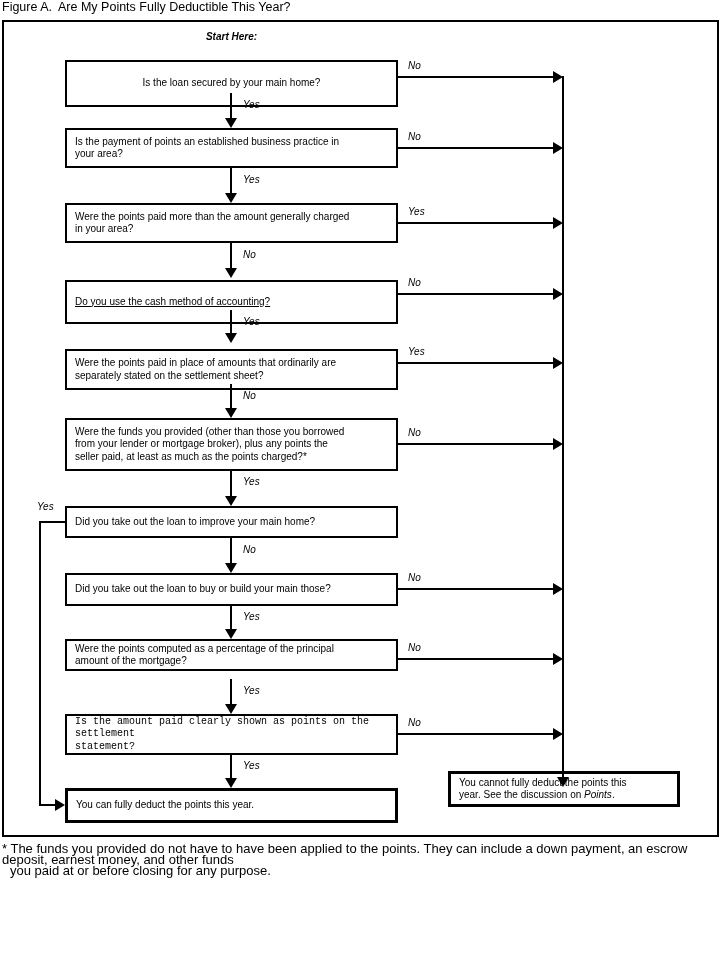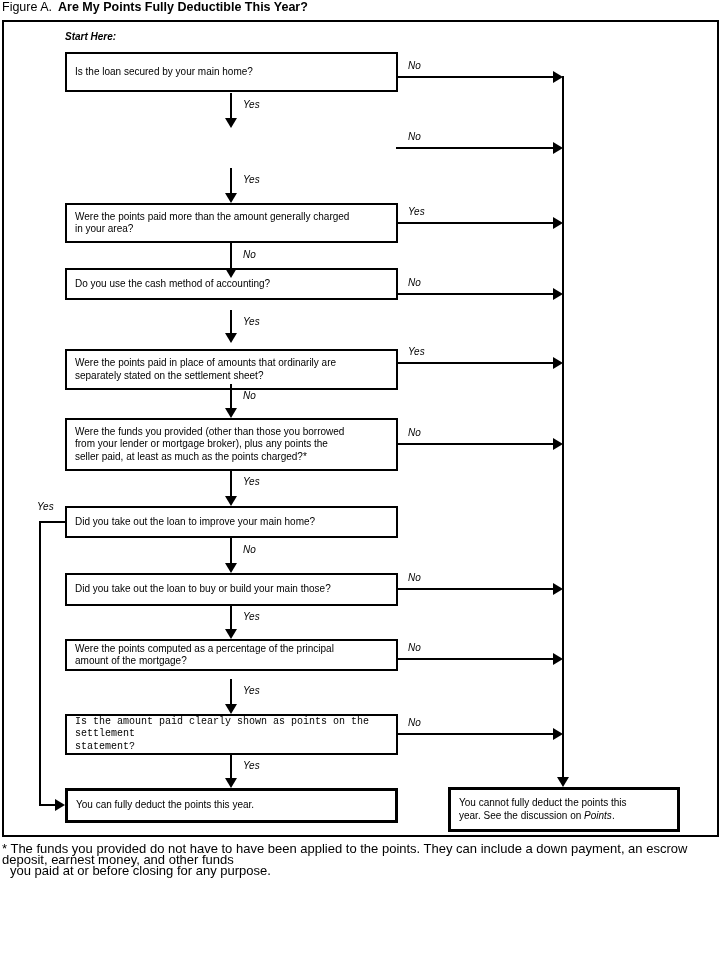--- a/index.html
+++ b/index.html
@@ -1,46 +1,46 @@
 <!DOCTYPE html>
 <html><head>
 <meta charset="utf-8">
 <style>
   html,body{margin:0;padding:0;}
   body{background:#fff;font-family:"Liberation Sans",sans-serif;color:#000;}
   #page{position:relative;width:721px;height:963px;background:#fff;overflow:hidden;}
 
   
   #figure-title{position:absolute;left:2px;top:0px;font-size:12.5px;white-space:nowrap;}
-  #figure-title .bold{font-weight:bold;margin-left:6px;}
+  #figure-title .bold{font-weight:normal;margin-left:6px;}
 
   
   #frame{position:absolute;left:2px;top:20px;width:717px;height:817px;border:2px solid #000;box-sizing:border-box;}
 
-  #start-here{position:absolute;left:65px;top:31px;width:333px;font-weight:bold;font-style:italic;font-size:10px;}
+  #start-here{position:absolute;left:65px;top:31px;width:333px;text-align:center;font-weight:bold;font-style:italic;font-size:10px;}
 
   
   .qbox{position:absolute;left:65px;width:333px;border:2px solid #000;background:#fff;box-sizing:border-box;display:flex;align-items:center;}
   .rbox{position:absolute;border:3px solid #000;background:#fff;box-sizing:border-box;display:flex;align-items:center;}
   .box-text{font-size:10px;line-height:12.5px;padding:0 8px;white-space:pre-line;}
   .box-text-wrap{font-size:10px;line-height:12.5px;padding:0 8px;}
   .italic{font-style:italic;}
 
-  #q1{top:52px;height:40px;}
+  #q1{top:60px;height:47px;justify-content:center;}
   #q2{top:128px;height:40px;}
   #q3{top:203px;height:40px;}
-  #q4{top:268px;height:32px;}
+  #q4{top:280px;height:44px;text-decoration:underline;}
   #q5{top:349px;height:41px;}
   #q6{top:418px;height:53px;}
   #q7{top:506px;height:32px;}
   #q8{top:573px;height:33px;}
   #q9{top:639px;height:32px;}
   #q10{top:714px;height:41px;font-family:Liberation Mono, monospace;}
   #result-yes{left:65px;top:788px;width:333px;height:35px;}
-  #result-no{left:448px;top:787px;width:232px;height:45px;}
+  #result-no{left:448px;top:771px;width:232px;height:36px;}
 
   
   .vline,.hline{position:absolute;background:#000;}
   .vline{width:2px;}
   .hline{height:2px;}
   .arrow-down{position:absolute;width:0;height:0;border-left:6px solid transparent;border-right:6px solid transparent;border-top:10px solid #000;}
   .arrow-right{position:absolute;width:0;height:0;border-top:6px solid transparent;border-bottom:6px solid transparent;border-left:10px solid #000;}
   .lbl{position:absolute;font-style:italic;font-size:10px;white-space:nowrap;}
 
   
@@ -93,20 +93,24 @@
 <div id="page">
 
   <div id="figure-title"><span>Figure A.</span><span class="bold">Are My Points Fully Deductible This Year?</span></div>
 
   <div id="frame"></div>
 
   <div id="start-here">Start Here:</div>
 
   <div class="qbox" id="q1">
       <div class="box-text">Is the loan secured by your main home?</div>
+    </div>
+  <div class="qbox" id="q2">
+      <div class="box-text">Is the payment of points an established business practice in
+your area?</div>
     </div>
   <div class="qbox" id="q3">
       <div class="box-text">Were the points paid more than the amount generally charged
 in your area?</div>
     </div>
   <div class="qbox" id="q4">
       <div class="box-text">Do you use the cash method of accounting?</div>
     </div>
   <div class="qbox" id="q5">
       <div class="box-text">Were the points paid in place of amounts that ordinarily are

